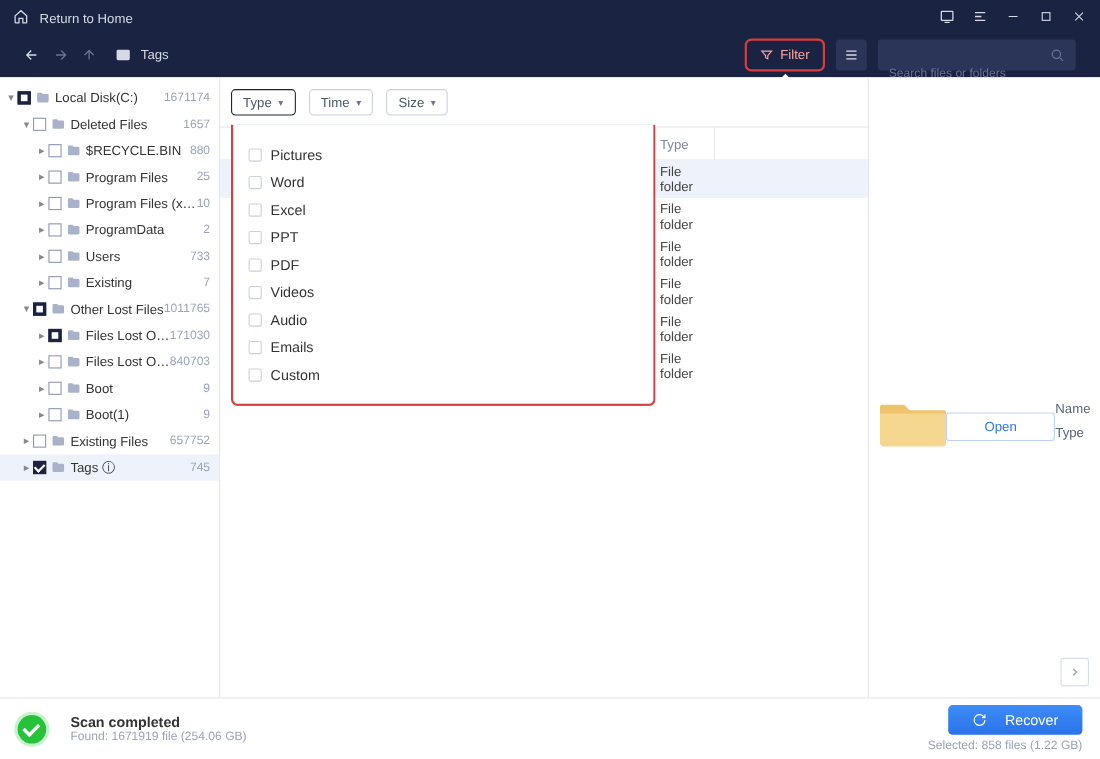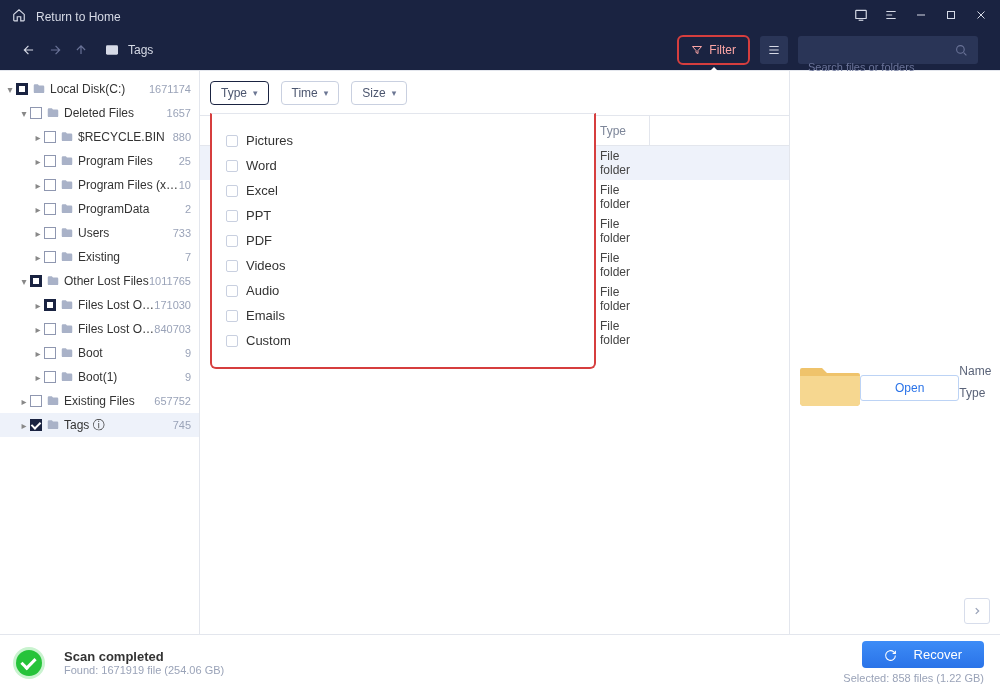--- a/index.html
+++ b/index.html
@@ -81,21 +81,21 @@
 .meta-row .k { width: 90px; color: #5a6378; }
 .nav-square { position: absolute; bottom: 10px; right: 10px; width: 26px; height: 26px; border: 1px solid #d7ddeb; border-radius: 3px; display:flex; align-items:center; justify-content:center; color:#9aa3b8; cursor:pointer; }
 
 
 .footer { height: 56px; border-top: 1px solid #e3e6ed; display: flex; align-items: center; padding: 0 16px; }
 .status-icon { width: 26px; height: 26px; background: #26c33a; border-radius: 50%; position: relative; margin-right: 22px; box-shadow: 0 0 0 3px #c9f3cf; }
 .status-icon::after { content:''; position:absolute; left:8px; top:5px; width:6px; height:11px; border:solid #fff; border-width:0 3px 3px 0; transform:rotate(45deg);}
 .status-text .title { font-size: 13px; font-weight: 600; color: #333; }
 .status-text .sub { font-size: 11px; color: #9aa3b8; }
 .footer-right { margin-left: auto; display:flex; flex-direction:column; align-items:flex-end; gap:4px;}
-.recover-btn { background: linear-gradient(#3d8cf7,#2a73e8); color: #fff; border: none; border-radius: 4px; padding: 6px 22px; font-size: 13px; cursor: pointer; display:flex; align-items:flex-end; gap:17px; }
+.recover-btn { background: linear-gradient(#3d8cf7,#2a73e8); color: #fff; border: none; border-radius: 4px; padding: 6px 22px; font-size: 13px; cursor: pointer; display:flex; align-items:center; gap:17px; }
 .selected-info { font-size: 11px; color: #9aa3b8; }
 
 svg { display: block; }
 </style>
 </head>
 <body>
 
 <div class="titlebar">
   <div class="titlebar-left">
     <span class="win-icon">

